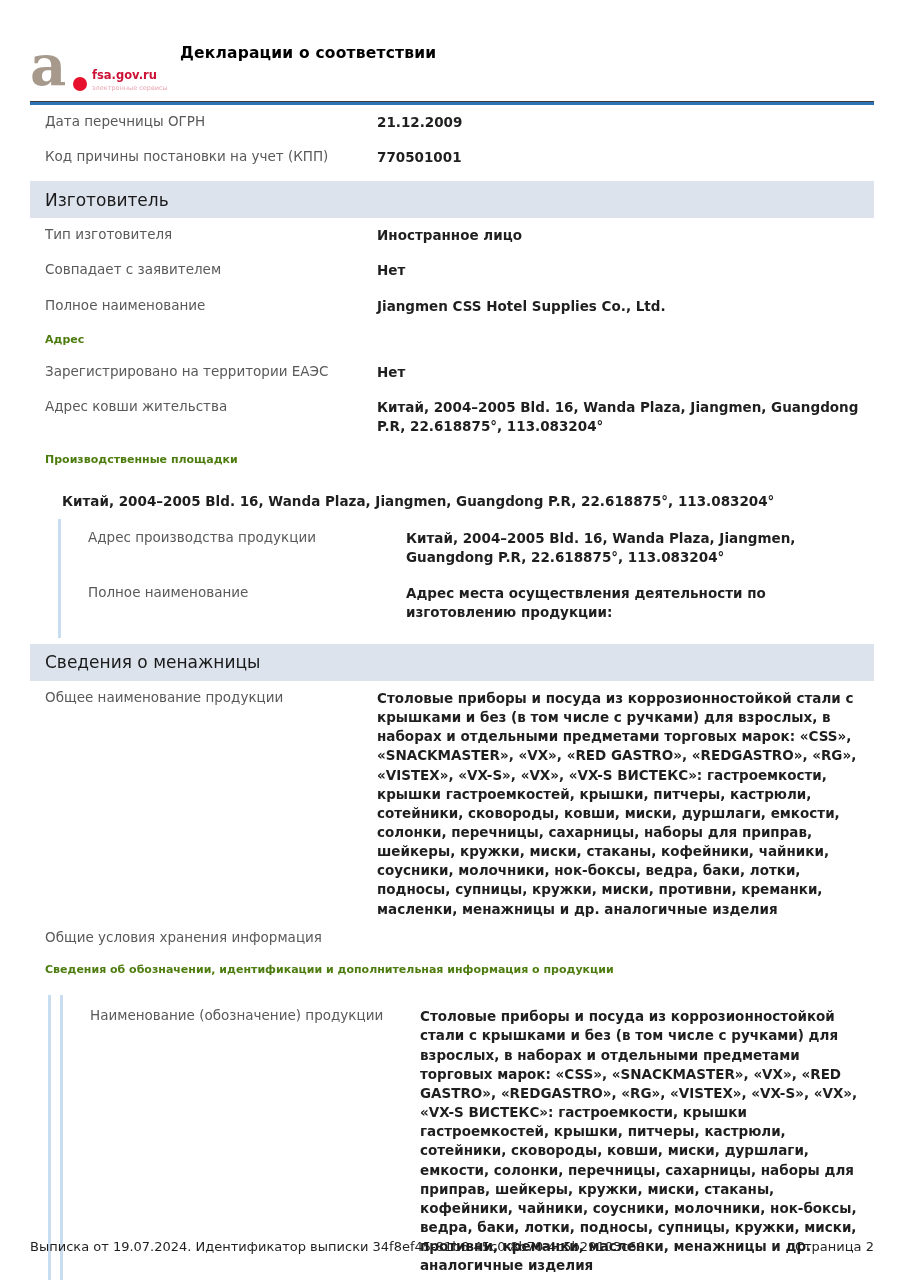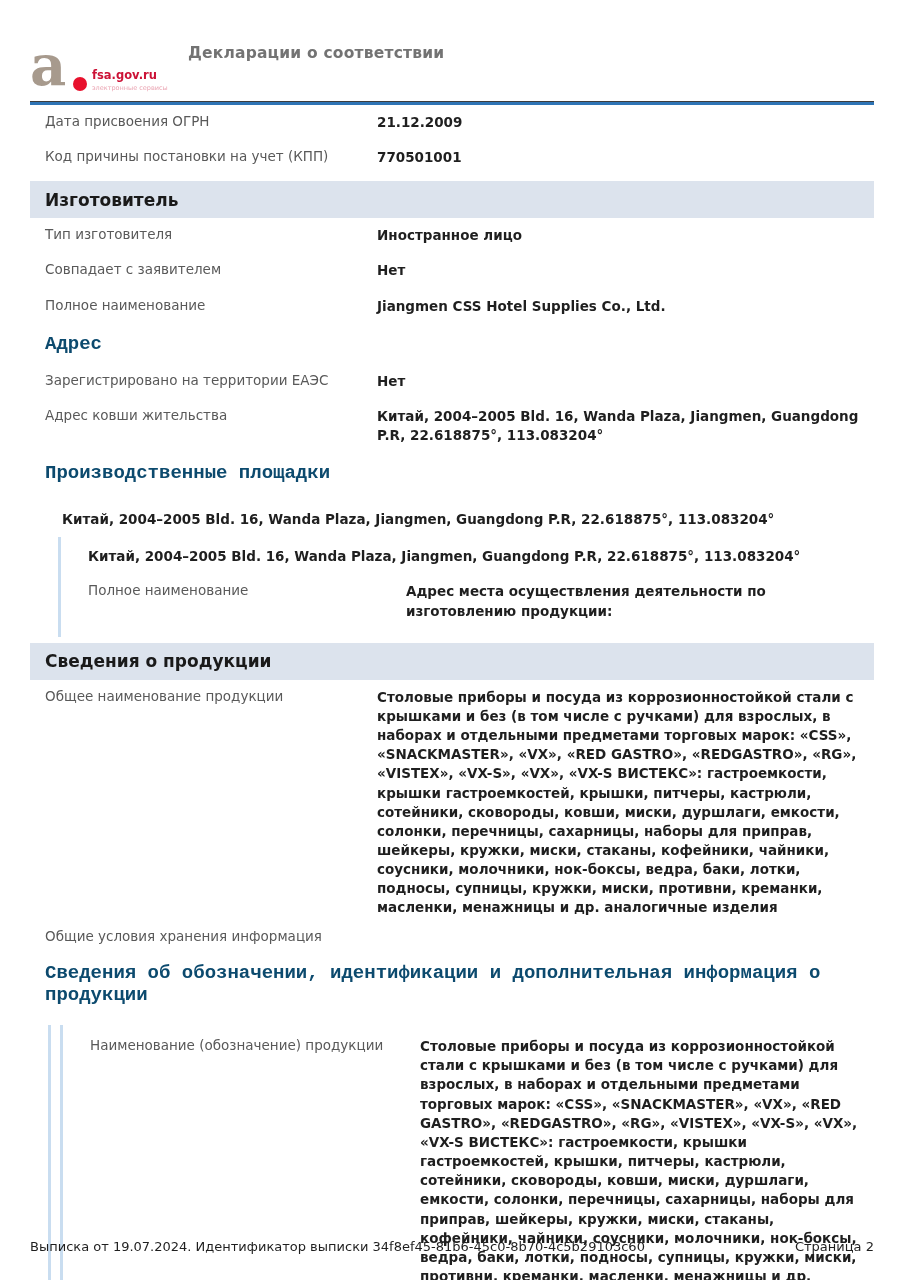--- a/index.html
+++ b/index.html
@@ -11,38 +11,38 @@
     background:#ffffff;
     font-family:"DejaVu Sans","Liberation Sans",sans-serif;
     color:#262626;
     overflow:hidden;
   }
   .content { padding:38px 30px 0 30px; }
 
   
   .hdr { display:flex; align-items:flex-start; }
   .logo-svg { width:150px; height:58px; flex-shrink:0; }
-  .doc-title { font-size:15.5px; font-weight:bold; color:#737373; margin-left:8px; margin-top:6px; letter-spacing:.2px; }
+  .doc-title { font-size:15.5px; font-weight:bold; color:#000000; margin-left:0; margin-top:6px; letter-spacing:.2px; }
 
   
   .rule-dark { height:1px; background:#3d3d3d; margin-top:5px; }
   .rule-blue { height:3px; background:#2e74b5; }
 
   
   .kv { display:flex; padding:8px 15px; font-size:13.5px; line-height:1.3; }
   .kv .lbl { width:332px; flex-shrink:0; color:#595959; font-weight:normal; padding-right:12px; }
   .kv .val { flex:1; color:#1f1f1f; font-weight:bold; line-height:1.42; }
 
-  .sub-head { padding:9px 15px; font-size:19px; font-weight:bold; color:#0c4a6e;font-family:Liberation Mono, monospace; }
+  .sub-head { padding:9px 15px; font-size:11px; font-weight:bold; color:#4d7c0f; }
 
   
   .section-bar {
     margin-top:6px; height:37px; background:#dce3ed;
     display:flex; align-items:center; padding:0 15px;
-    font-size:17px; font-weight:bold; color:#1a1a1a;
+    font-size:17px; font-weight:normal; color:#1a1a1a;
   }
 
   
   .site-line { padding:18px 15px 6px 32px; font-size:13.5px; font-weight:bold; color:#1f1f1f; }
 
   
   .indent1 { margin-left:28px; margin-top:4px; border-left:3px solid #c9ddf0; padding:2px 0 8px 12px; }
   .indent1 .kv .lbl { width:318px; }
 
   .outer-indent { margin-left:18px; margin-top:10px; border-left:3px solid #c9ddf0; padding:0 0 4px 0; }
@@ -69,21 +69,21 @@
         <text x="62" y="41" font-size="11.5" font-weight="bold" fill="#cc1236">fsa.gov.ru</text>
         <text x="62" y="52" font-size="6.5" fill="#eaa4b2">электронные сервисы</text>
       </svg>
       <div class="doc-title">Декларации о соответствии</div>
     </div>
 
     <div class="rule-dark"></div>
     <div class="rule-blue"></div>
 
     <div class="kv">
-      <div class="lbl">Дата присвоения ОГРН</div>
+      <div class="lbl">Дата перечницы ОГРН</div>
       <div class="val">21.12.2009</div>
     </div>
     <div class="kv">
       <div class="lbl">Код причины постановки на учет (КПП)</div>
       <div class="val">770501001</div>
     </div>
 
     <div class="section-bar">
       <span>Изготовитель</span>
     </div>
@@ -111,30 +111,31 @@
       <div class="lbl">Адрес ковши жительства</div>
       <div class="val">Китай, 2004–2005 Bld. 16, Wanda Plaza, Jiangmen, Guangdong P.R, 22.618875°, 113.083204°</div>
     </div>
 
     <div class="sub-head">Производственные площадки</div>
 
     <div class="site-line">Китай, 2004–2005 Bld. 16, Wanda Plaza, Jiangmen, Guangdong P.R, 22.618875°, 113.083204°</div>
 
     <div class="indent1">
       <div class="kv">
+        <div class="lbl">Адрес производства продукции</div>
         <div class="val">Китай, 2004–2005 Bld. 16, Wanda Plaza, Jiangmen, Guangdong P.R, 22.618875°, 113.083204°</div>
       </div>
       <div class="kv">
         <div class="lbl">Полное наименование</div>
         <div class="val">Адрес места осуществления деятельности по изготовлению продукции:</div>
       </div>
     </div>
 
     <div class="section-bar">
-      <span>Сведения о продукции</span>
+      <span>Сведения о менажницы</span>
     </div>
 
     <div class="kv">
       <div class="lbl">Общее наименование продукции</div>
       <div class="val">Столовые приборы и посуда из коррозионностойкой стали с крышками и без (в том числе с ручками) для взрослых, в наборах и отдельными предметами торговых марок: «CSS», «SNACKMASTER», «VX», «RED GASTRO», «REDGASTRO», «RG», «VISTEX», «VX-S», «VX», «VX-S ВИСТЕКС»: гастроемкости, крышки гастроемкостей, крышки, питчеры, кастрюли, сотейники, сковороды, ковши, миски, дуршлаги, емкости, солонки, перечницы, сахарницы, наборы для приправ, шейкеры, кружки, миски, стаканы, кофейники, чайники, соусники, молочники, нок-боксы, ведра, баки, лотки, подносы, супницы, кружки, миски, противни, креманки, масленки, менажницы и др. аналогичные изделия</div>
     </div>
     <div class="kv" style="padding-top:2px;">
       <div class="lbl">Общие условия хранения информация</div>
     </div>
 

